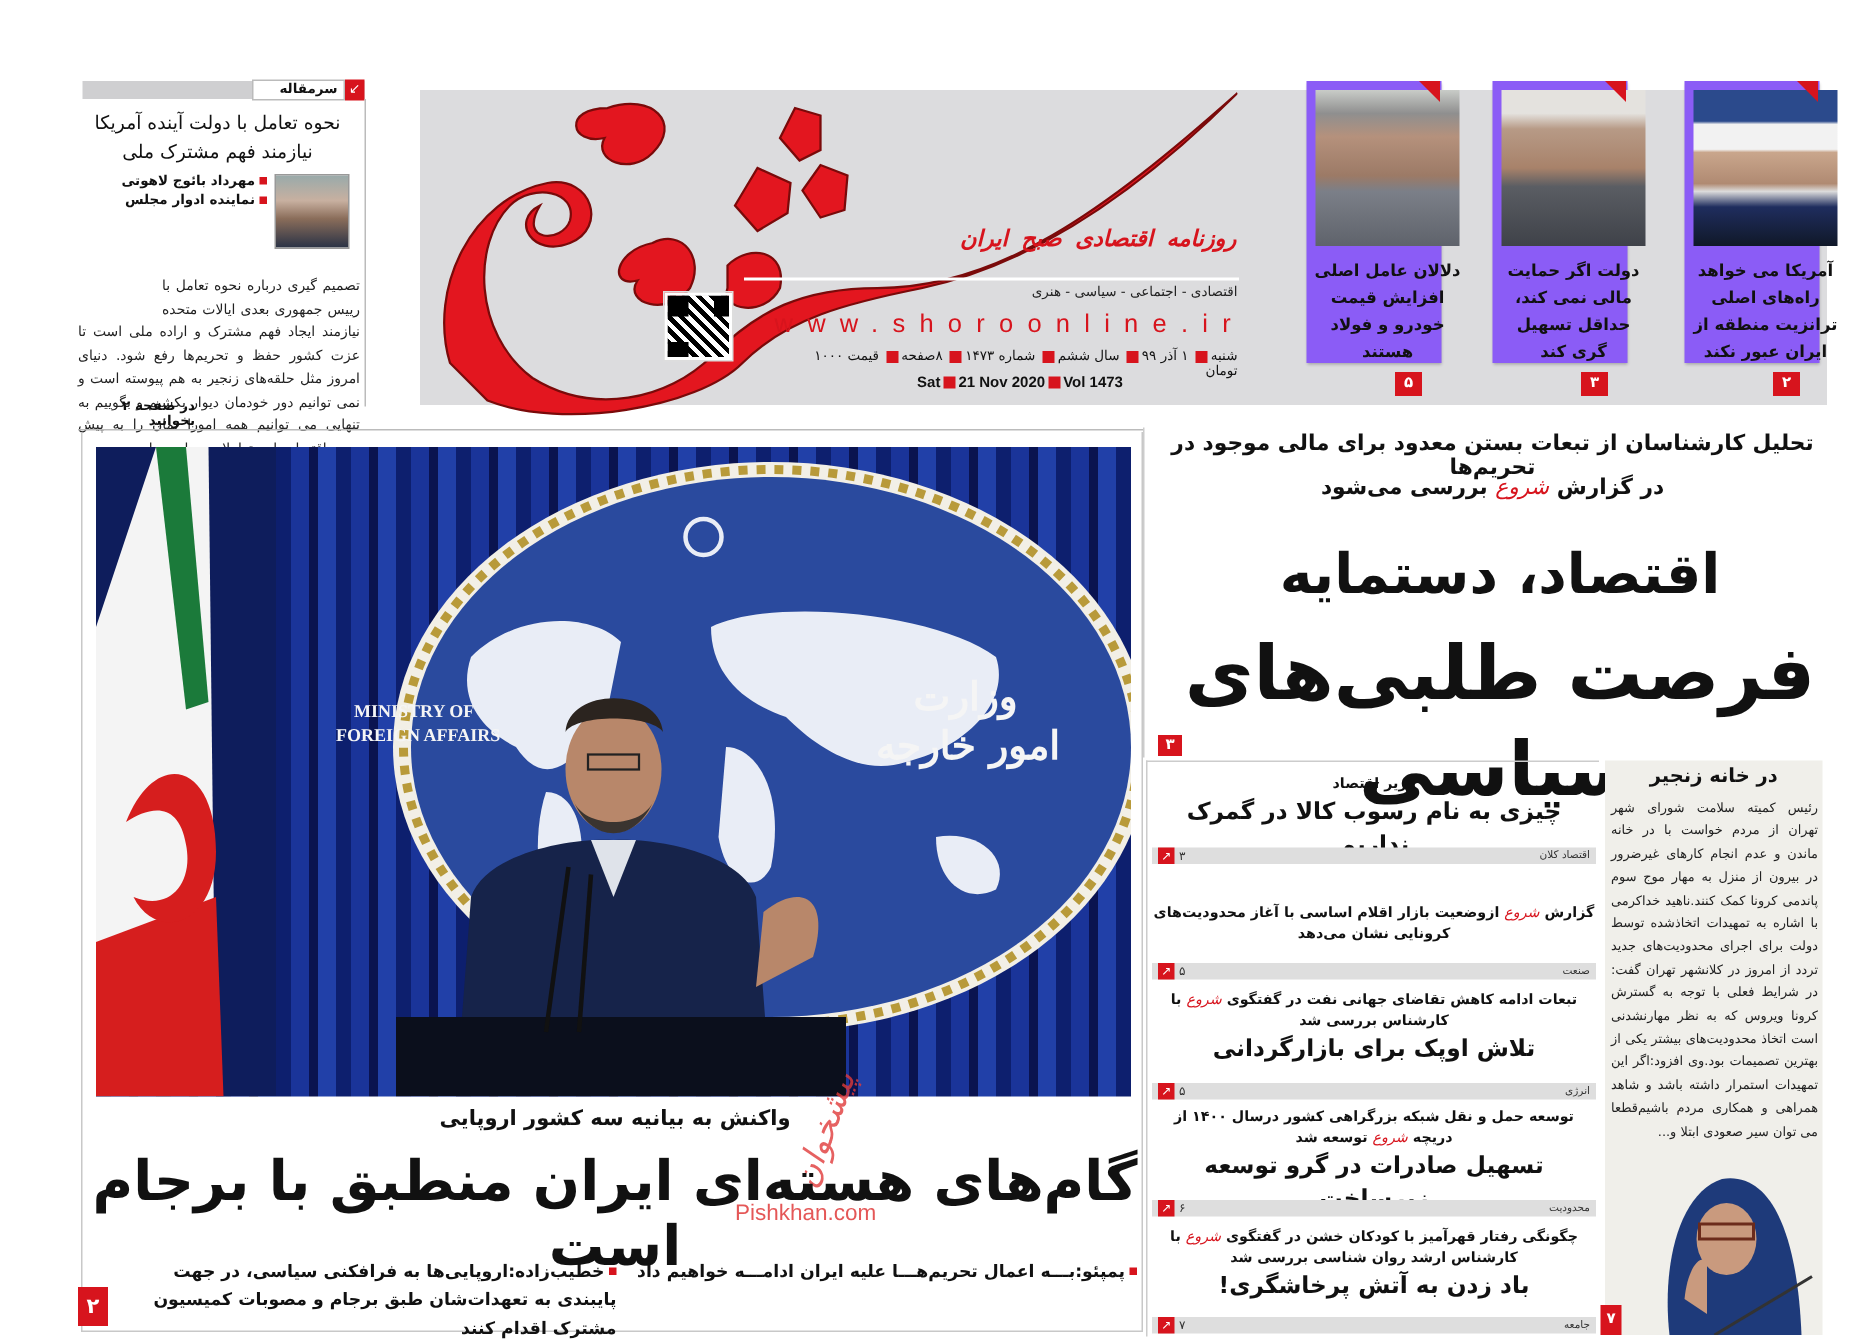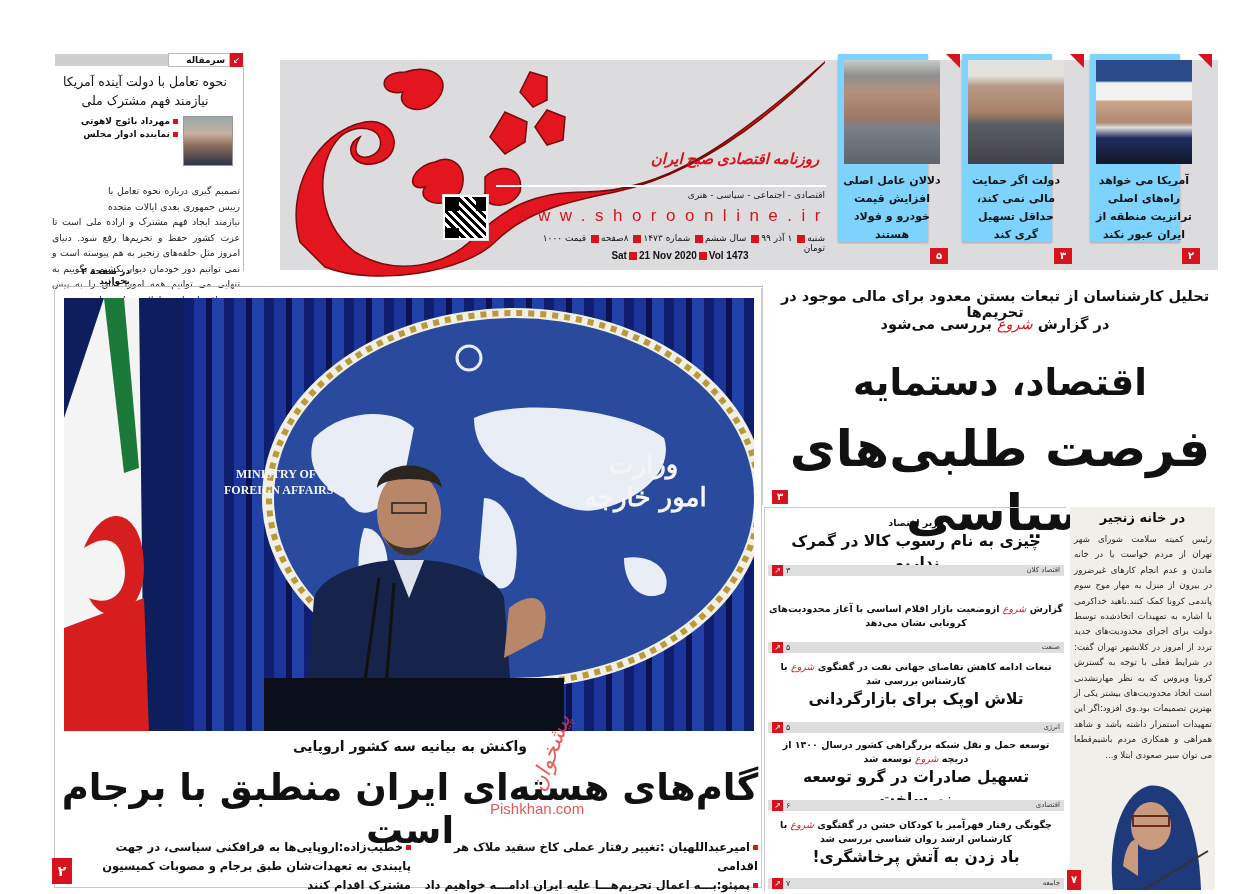--- a/index.html
+++ b/index.html
@@ -14,22 +14,22 @@
   
   .mast-band {
     position: absolute; left: 280px; top: 60px; width: 938px; height: 210px;
     background: #dcdcde;
   }
   .logo {
     position: absolute; left: 285px; top: 42px; width: 540px; height: 240px;
   }
   .tagline {
     position: absolute; left: 640px; top: 150px; width: 190px;
-    color: #d7141d; font-family: Liberation Serif, serif; font-style: italic;
-    font-size: 15px; font-weight: bold; text-align: center; direction: rtl;
+    color: #d7141d; font-family: Liberation Mono, monospace; font-style: italic;
+    font-size: 15px; font-weight: bold; text-align: left; direction: rtl;
   }
   .mast-rule { position:absolute; left: 496px; top: 185px; width: 330px; height: 2px; background:#fff; }
   .sections {
     position: absolute; left: 600px; top: 190px; width: 225px;
     font-size: 9px; text-align: right; direction: rtl; color: #222;
   }
   .website {
     position: absolute; left: 500px; top: 206px; width: 330px;
     font-family: "Liberation Sans", sans-serif;
     color: #d7141d; font-size: 17px; letter-spacing: 9.5px; text-align: right;
@@ -50,21 +50,21 @@
       linear-gradient(#000,#000) 0 0/14px 14px no-repeat,
       linear-gradient(#000,#000) 31px 0/14px 14px no-repeat,
       linear-gradient(#000,#000) 0 31px/14px 14px no-repeat,
       repeating-linear-gradient(45deg,#000 0 3px,#fff 3px 6px);
     border: 2px solid #fff; outline: 1px solid #ddd;
   }
 
   
   .card {
     position: absolute; top: 54px; width: 90px; height: 188px;
-    background: #7dd3fc; box-shadow: 0 1px 2px rgba(0,0,0,.25);
+    background: #8b5cf6; box-shadow: 0 1px 2px rgba(0,0,0,.25); margin-left: 33px;
   }
   .card .photo { position:absolute; left:6px; top:6px; width:96px; height:104px; }
   .card .ttl {
     position:absolute; left:3px; top:118px; width:102px;
     direction: rtl; text-align:center; font-weight:bold; font-size:11px; line-height:18px;
   }
   .corner {
     position:absolute; top:54px; width:0; height:0;
     border-left: 14px solid transparent; border-top: 14px solid #d7141d;
   }
@@ -238,21 +238,20 @@
     <line x1="330" y1="285" x2="322" y2="390" stroke="#111" stroke-width="3"></line>
   </svg>
 </div>
 
 <div class="wm-fa">پیشخوان</div>
 <div class="main-kicker">واکنش به بیانیه سه کشور اروپایی</div>
 <div class="main-head">گام‌های هسته‌ای ایران منطبق با برجام است</div>
 <div class="watermark">Pishkhan.com</div>
 
 <div class="sub-bullets" style="left:418px; top:838px; width:340px;">
-  <div><span class="bullet-red"></span><span>امیرعبداللهیان :تغییر رفتار عملی کاخ سفید ملاک هر اقدامی</span></div>
   <div><span class="bullet-red"></span><span>پمپئو:بـــه اعمال تحریم‌هـــا علیه ایران ادامـــه خواهیم داد</span></div>
 </div>
 <div class="sub-bullets" style="left:76px; top:838px; width:335px;">
   <span class="bullet-red"></span><span>خطیب‌زاده:اروپایی‌ها به فرافکنی سیاسی، در جهت پایبندی به تعهدات‌شان طبق برجام و مصوبات کمیسیون مشترک اقدام کنند</span>
 </div>
 <div class="pnum" style="left:52px; top:858px; width:20px; height:26px; line-height:26px; font-size:14px;">۲</div>
 
 <div class="lead-vline"></div>
 <div class="lead-kick1">تحلیل کارشناسان از تبعات بستن معدود برای مالی موجود در تحریم‌ها</div>
 <div class="lead-kick2">
@@ -293,21 +292,21 @@
   <span class="lbl">انرژی</span>
   <span class="pg">۵</span>
   <span class="arr">↗</span>
 </div>
 
 <div class="news-item" style="top:738px;">
   <div class="kick"><span>توسعه حمل و نقل شبکه بزرگراهی کشور درسال ۱۴۰۰ از دریچه</span> <span class="red-brand">شروع</span> <span>توسعه شد</span></div>
   <div class="hd">تسهیل صادرات در گرو توسعه زیرساخت</div>
 </div>
 <div class="sec-bar" style="top:800px;">
-  <span class="lbl">اقتصادی</span>
+  <span class="lbl">محدودیت</span>
   <span class="pg">۶</span>
   <span class="arr">↗</span>
 </div>
 
 <div class="news-item" style="top:818px;">
   <div class="kick"><span>چگونگی رفتار قهرآمیز با کودکان خشن در گفتگوی</span> <span class="red-brand">شروع</span> <span>با کارشناس ارشد روان شناسی بررسی شد</span></div>
   <div class="hd">باد زدن به آتش پرخاشگری!</div>
 </div>
 <div class="sec-bar" style="top:878px;">
   <span class="lbl">جامعه</span>

